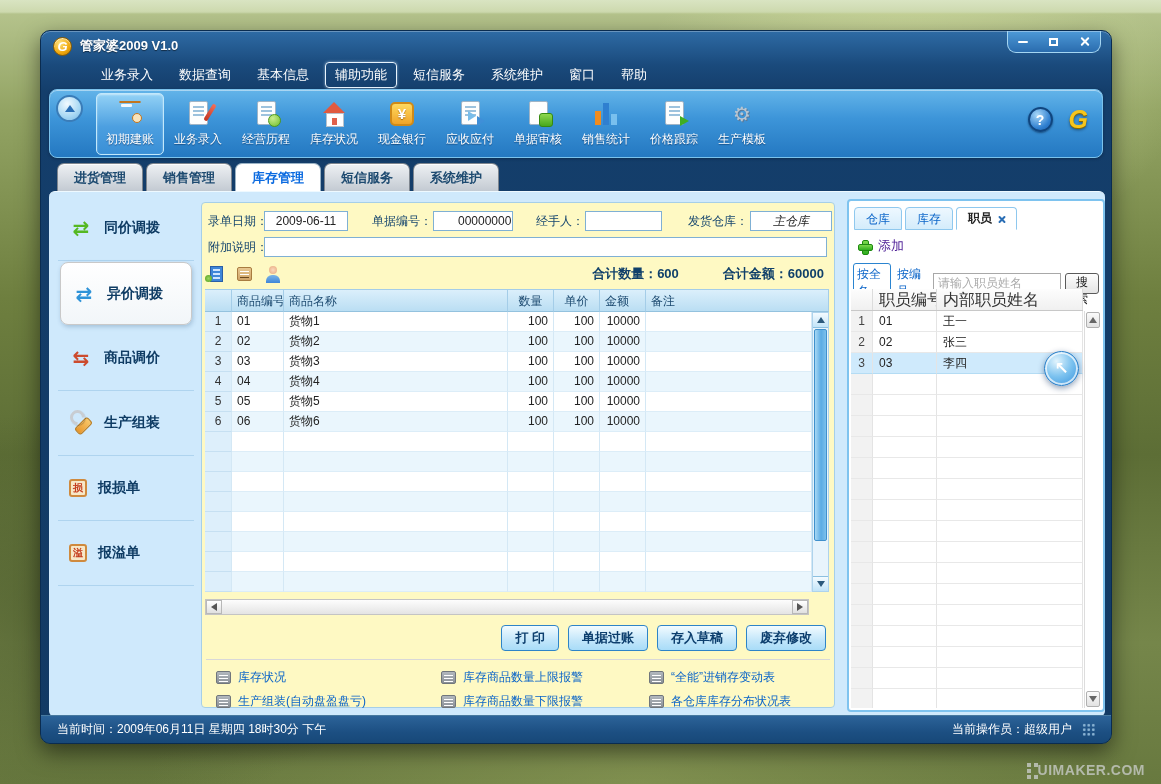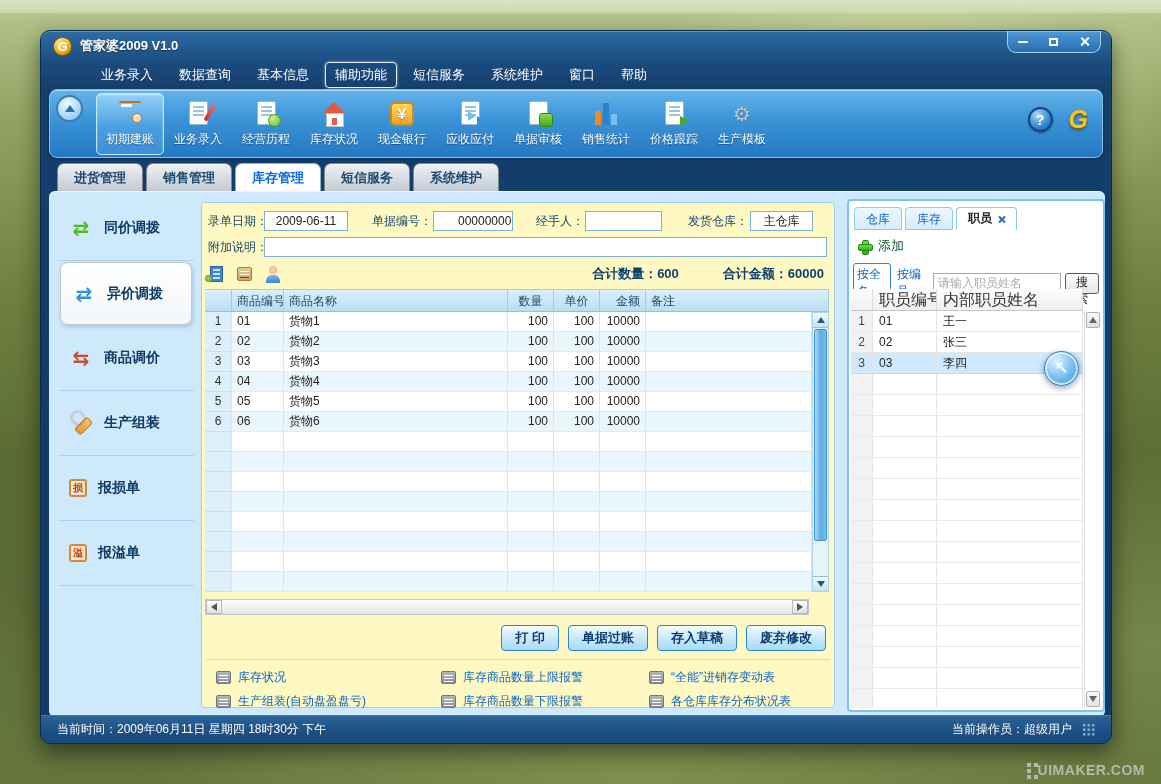--- a/index.html
+++ b/index.html
@@ -101,21 +101,21 @@
   .totals{position:absolute;right:10px;top:62px;display:flex;gap:44px;font-size:13px;color:#10406a;font-weight:bold}
   
   .mhead{position:absolute;left:3px;top:86px;right:5px;height:23px;display:flex;font-size:12px;color:#1c4a70}
   .mhead>div{background:linear-gradient(#dbeffb,#badef3);border-right:1px solid #a4cde8;border-top:1px solid #a4cde8;border-bottom:1px solid #94c2de;line-height:22px;padding:0 5px;white-space:nowrap;overflow:hidden}
   .mbody{position:absolute;left:3px;top:109px;right:22px;height:280px;overflow:hidden}
   .mrow{display:flex;height:20px;font-size:12px;color:#222}
   .mrow>div{border-right:1px solid #d4e8f5;border-bottom:1px solid #dcedf8;line-height:19px;padding:0 5px;overflow:hidden;white-space:nowrap;background:#fff}
   .mrow:nth-child(even)>div{background:#eaf6fd}
   .mrow>.c-no{background:#ddeffb !important;border-bottom-color:#c6e0f2;text-align:center;color:#333}
   .c-no{width:27px}.c-code{width:52px}.c-name{width:224px}.c-qty{width:46px;text-align:right}.c-price{width:46px;text-align:right}.c-amt{width:46px;text-align:right}.c-note{flex:1}
-  .h-no{width:27px}.h-code{width:52px}.h-name{width:224px}.h-qty{width:46px;text-align:center}.h-price{width:46px;text-align:center}.h-amt{width:46px;text-align:right}.h-note{flex:1}
+  .h-no{width:27px}.h-code{width:52px}.h-name{width:224px}.h-qty{width:46px;text-align:center}.h-price{width:46px;text-align:center}.h-amt{width:46px;text-align:left}.h-note{flex:1}
   
   .vs{position:absolute;right:5px;top:109px;width:17px;height:280px;background:#e8f4fc;border:1px solid #aed3ec}
   .vs-btn{height:15px;background:linear-gradient(#f4fbff,#c2e4f8);border-bottom:1px solid #8cc0e0;display:flex;align-items:center;justify-content:center}
   .vs-btn.bot{position:absolute;bottom:0;left:0;right:0;border-top:1px solid #8cc0e0;border-bottom:none}
   .vs-thumb{position:absolute;left:1px;right:1px;top:16px;height:212px;background:linear-gradient(90deg,#a8d8f4,#5aabe4 55%,#7cc0ec);border:1px solid #3f90cc;border-radius:2px}
   .tri-up{width:0;height:0;border-left:4px solid rgba(0,0,0,0);border-right:4px solid rgba(0,0,0,0);border-bottom:6px solid #2c5a7c}
   .tri-dn{width:0;height:0;border-left:4px solid rgba(0,0,0,0);border-right:4px solid rgba(0,0,0,0);border-top:6px solid #2c5a7c}
   .tri-lf{width:0;height:0;border-top:4px solid rgba(0,0,0,0);border-bottom:4px solid rgba(0,0,0,0);border-right:6px solid #555}
   .tri-rt{width:0;height:0;border-top:4px solid rgba(0,0,0,0);border-bottom:4px solid rgba(0,0,0,0);border-left:6px solid #555}
   
@@ -132,21 +132,21 @@
   
   .right{position:absolute;left:798px;top:7px;width:258px;height:513px;background:#fff;border:2px solid #7ec3ef;border-radius:4px}
   .rp-close{position:absolute;right:6px;top:3px;color:#1e88d2}
   .rp-close .x{width:9px;height:9px}
   .rp-close .x::before,.rp-close .x::after{height:11px;left:4px;width:3px}
   .rtabs{position:absolute;left:5px;top:6px;display:flex;gap:3px;height:23px}
   .rtab{padding:3px 11px;font-size:12px;color:#0a64c8;background:linear-gradient(#eef8ff,#d4ecfb);border:1px solid #8fc8ee;border-radius:4px 4px 0 0}
   .rtab.active{background:#fff;color:#222;font-weight:bold;border-bottom-color:#fff;display:flex;align-items:center;gap:6px}
   .rtab .x{width:7px;height:7px;color:#2a6eb5}
   .rtab .x::before,.rtab .x::after{height:9px;left:3px}
-  .addrow{position:absolute;left:9px;top:36px;display:flex;align-items:center;gap:7px;font-size:13px;color:#14532d}
+  .addrow{position:absolute;left:9px;top:36px;display:flex;align-items:center;gap:7px;font-size:13px;color:#4c1d95}
   .i-plus{width:13px;height:13px;position:relative}
   .i-plus::before,.i-plus::after{content:"";position:absolute;background:linear-gradient(#7cd84e,#2fae1f);border:1px solid #1e8a10;border-radius:2px}
   .i-plus::before{left:4px;top:0;width:5px;height:13px}
   .i-plus::after{left:0;top:4px;width:13px;height:5px}
   .filterrow{position:absolute;left:4px;top:62px;right:4px;display:flex;align-items:center;gap:4px}
   .fname{font-size:12px;color:#0a64c8;border:1px solid #2a84d0;border-radius:3px;padding:2px 3px}
   .fcode{font-size:12px;color:#0a64c8;padding:2px 2px}
   .rsearch-in{width:128px;height:20px;border:1px solid #a8a8a8;font-size:12px;padding:0 4px;color:#222;font-family:"Liberation Sans","DejaVu Sans",sans-serif}
   .rsearch-in::placeholder{color:#aaa}
   .sbtn{height:21px;padding:0 6px;background:linear-gradient(#fdfdfd,#e4e4e4);border:1px solid #5a5a5a;border-radius:3px;font-size:12px;color:#222;font-family:"Liberation Sans","DejaVu Sans",sans-serif}
@@ -314,21 +314,21 @@
 
     <div class="main">
       <div class="frow1">
         <span class="flabel" style="left:6px">录单日期：</span>
         <input class="fin" style="left: 62px; width: 84px;" value="2009-06-11">
         <span class="flabel" style="left:170px">单据编号：</span>
         <input class="fin" style="left: 231px; width: 80px; padding-left: 24px;" value="0000000001">
         <span class="flabel" style="left:334px">经手人：</span>
         <input class="fin" style="left: 383px; width: 77px;" value="">
         <span class="flabel" style="left:486px">发货仓库：</span>
-        <input class="fin" style="left: 548px; width: 63px;" value="主仓库">
+        <input class="fin" style="left: 548px; width: 82px; font-style: italic;" value="主仓库">
       </div>
       <div class="frow2">
         <span class="flabel" style="left:6px">附加说明：</span>
         <input class="fin" style="left: 62px; width: 563px; text-align: left;" value="">
       </div>
 
       <div class="miniicons">
         <span class="i-bld"></span>
         <span class="i-box"></span>
         <span class="i-person"></span>

